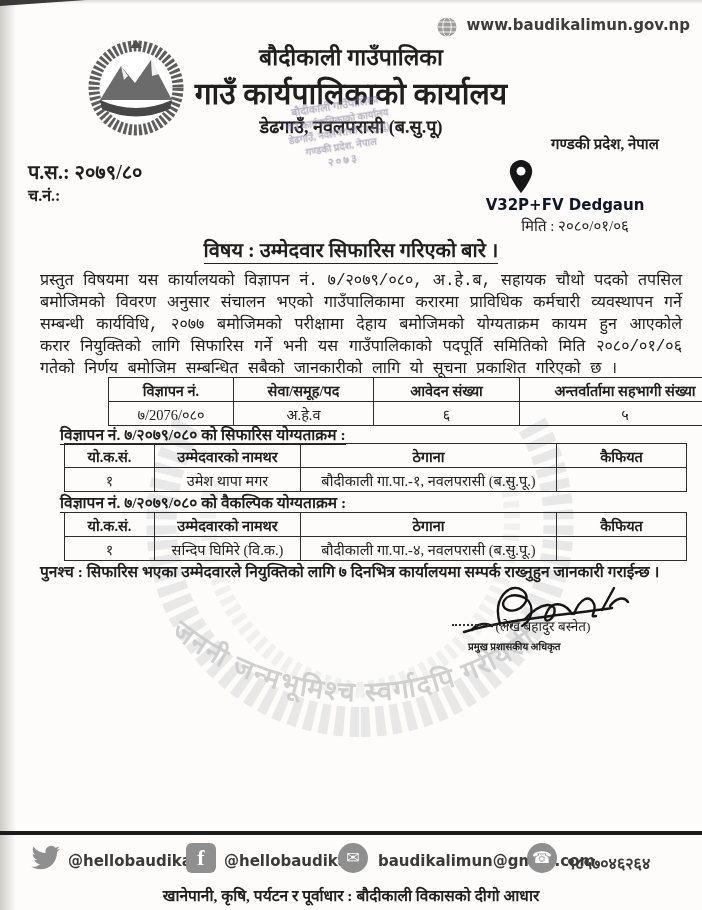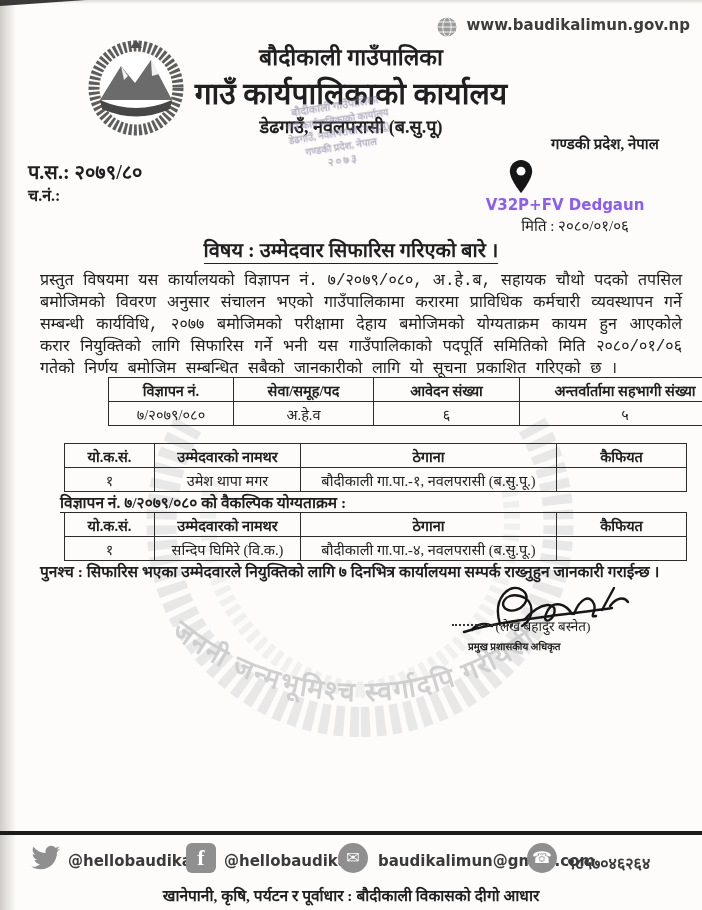--- a/index.html
+++ b/index.html
@@ -26,21 +26,21 @@
   
   #stamp{left:258px;top:98px;width:170px;height:120px;transform:rotate(-9deg);color:#7a7394;opacity:.55;filter:blur(.3px);text-align:center;font-weight:bold;}
   #stamp div{line-height:1.35;}
   .stamp-l0{font-size:11px;} .stamp-l1{font-size:10px;} .stamp-l2{font-size:10px;}
   .stamp-l3{font-size:10px;} .stamp-l4{font-size:11px;letter-spacing:2px;}
 
   #ref-no{left:28px;top:158px;font-size:20px;font-weight:bold;}
   #dispatch-no{left:28px;top:184px;font-size:16px;font-weight:bold;}
 
   #pin-wrap{left:508px;top:160px;}
-  #plus-code{left:455px;top:196px;width:220px;font-size:15px;font-weight:bold;color:#8b5cf6;}
+  #plus-code{left:455px;top:196px;width:220px;font-size:15px;font-weight:bold;color:#0f172a;}
   #date-line{left:475px;top:215px;width:200px;font-size:15px;}
 
   #subject{left:0;top:236px;width:702px;font-size:20px;font-weight:bold;}
   #subject span{border-bottom:1.5px solid #222;padding-bottom:2px;}
 
   #body-par{left:40px;top:270px;width:642px;font-size:16px;line-height:22px;text-align:justify;font-family:Liberation Mono, monospace;}
 
   
   table{border-collapse:collapse;table-layout:fixed;font-size:14.5px;}
   td,th{border:1.4px solid #2d2d2d;padding:1px 5px;text-align:center;height:21px;overflow:hidden;white-space:nowrap;}
@@ -150,28 +150,29 @@
         <col style="width:211px">
       </colgroup>
     <tbody>
         <tr>
       <th>विज्ञापन नं.</th>
       <th>सेवा/समूह/पद</th>
       <th>आवेदन संख्या</th>
       <th>अन्तर्वार्तामा सहभागी संख्या</th>
     </tr>
     <tr>
-      <td>७/२०७९/०८०</td>
+      <td>७/2076/०८०</td>
       <td>अ.हे.व</td>
       <td>६</td>
       <td>५</td>
     </tr>
   </tbody>
     </table>
 
+  <div id="label-recommended" class="abs section-label"><span>विज्ञापन नं. ७/२०७९/०८० को सिफारिस योग्यताक्रम :</span></div>
   <table id="table-recommended" class="abs">
     <colgroup>
         <col style="width:90px">
         <col style="width:146px">
         <col style="width:256px">
         <col style="width:130px">
       </colgroup>
     <tbody>
         <tr>
       <th>यो.क.सं.</th>

